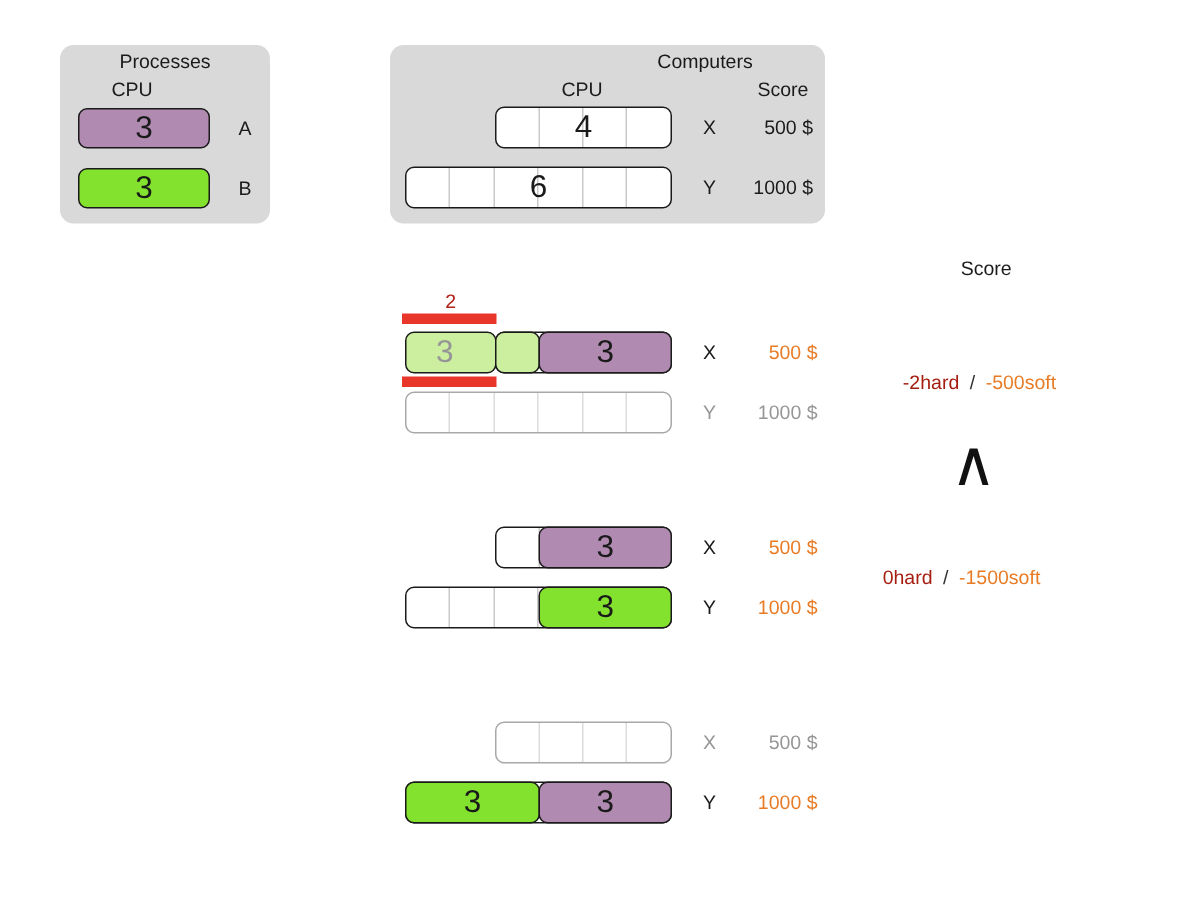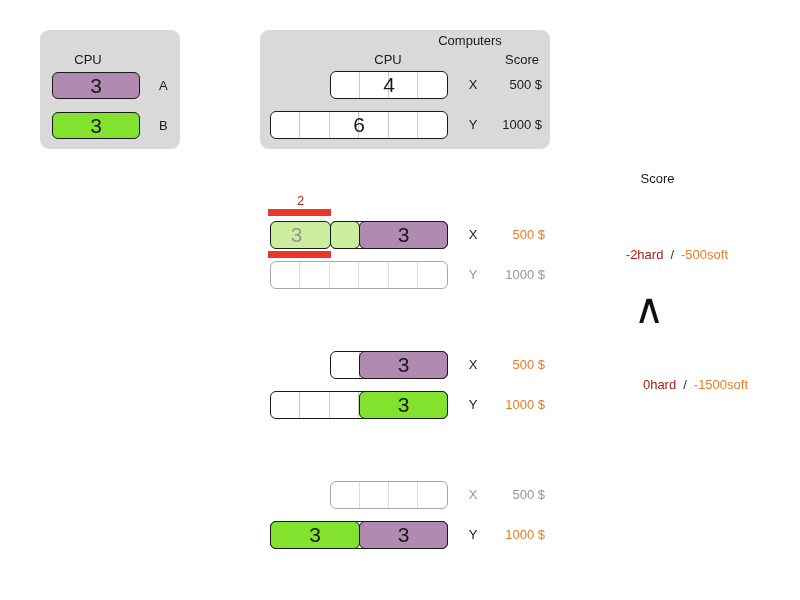--- a/index.html
+++ b/index.html
@@ -29,35 +29,36 @@
   }
   .purple     { background:var(--purple,#b18ab1); }
   .green      { background:var(--green,#83e22d); }
   .lightgreen { background:var(--light-green,#cbee9f); }
   .redbar  { position:absolute; background:var(--red-bracket,#e8362b); }
   .redtext { color:var(--red-label,#b3231a); }
   .hard    { color:var(--hard-red,#a61e11); }
   .orange  { color:var(--soft-orange,#e87c26); }
   .gray    { color:var(--gray-text,#969696); }
   .score-line {
-    position:absolute; display:flex; gap:7px; justify-content:flex-end;
+    position:absolute; display:flex; gap:7px; justify-content:center;
     font-size:13px; line-height:14px;
   }
   .score-sep { color:#333; }
   .caret {
     position:absolute; font-size:42px; line-height:42px; color:#111;
     text-align:center;
   }
 </style>
 </head>
 <body>
 
 <div class="stage">
 
   <div class="panel" style="left:40px; top:30px; width:140px; height:119px;">
+    <div class="abs t13 center" style="left:0; top:4px; width:140px;">Processes</div>
     <div class="abs t13 center" style="left:12px; top:23px; width:72px;">CPU</div>
 
     <div class="pbox purple" style="left:12px; top:42px; width:88px; height:27px;">3</div>
     <div class="abs t13" style="left:119px; top:49px;">A</div>
 
     <div class="pbox green" style="left:12px; top:82px; width:88px; height:27px;">3</div>
     <div class="abs t13" style="left:119px; top:89px;">B</div>
   </div>
 
   <div class="panel" style="left:260px; top:30px; width:290px; height:119px;">
@@ -129,21 +130,21 @@
 
     <div class="bar" style="left:270px; top:391px; width:178px; height:28px;">
       <div class="divider" style="left:28px;"></div>
       <div class="divider" style="left:57.5px;"></div>
       <div class="divider" style="left:87px;"></div>
     </div>
     <div class="pbox green" style="left:359px; top:391px; width:89px; height:28px;">3</div>
     <div class="abs t13 center" style="left:463px; top:398px; width:20px;">Y</div>
     <div class="abs t13 right orange" style="left:488px; top:398px; width:57px;">1000 $</div>
 
-    <div class="score-line" style="left:578px; top:378px; width:170px;">
+    <div class="score-line" style="left:556px; top:378px; width:170px;">
       <span class="hard">0hard</span>
       <span class="score-sep">/</span>
       <span class="orange">-1500soft</span>
     </div>
   </div>
 
   <div class="abs" style="inset:0;">
     <div class="bar empty" style="left:330px; top:481px; width:118px; height:28px;">
       <div class="divider" style="left:28px;"></div>
       <div class="divider" style="left:57px;"></div>

